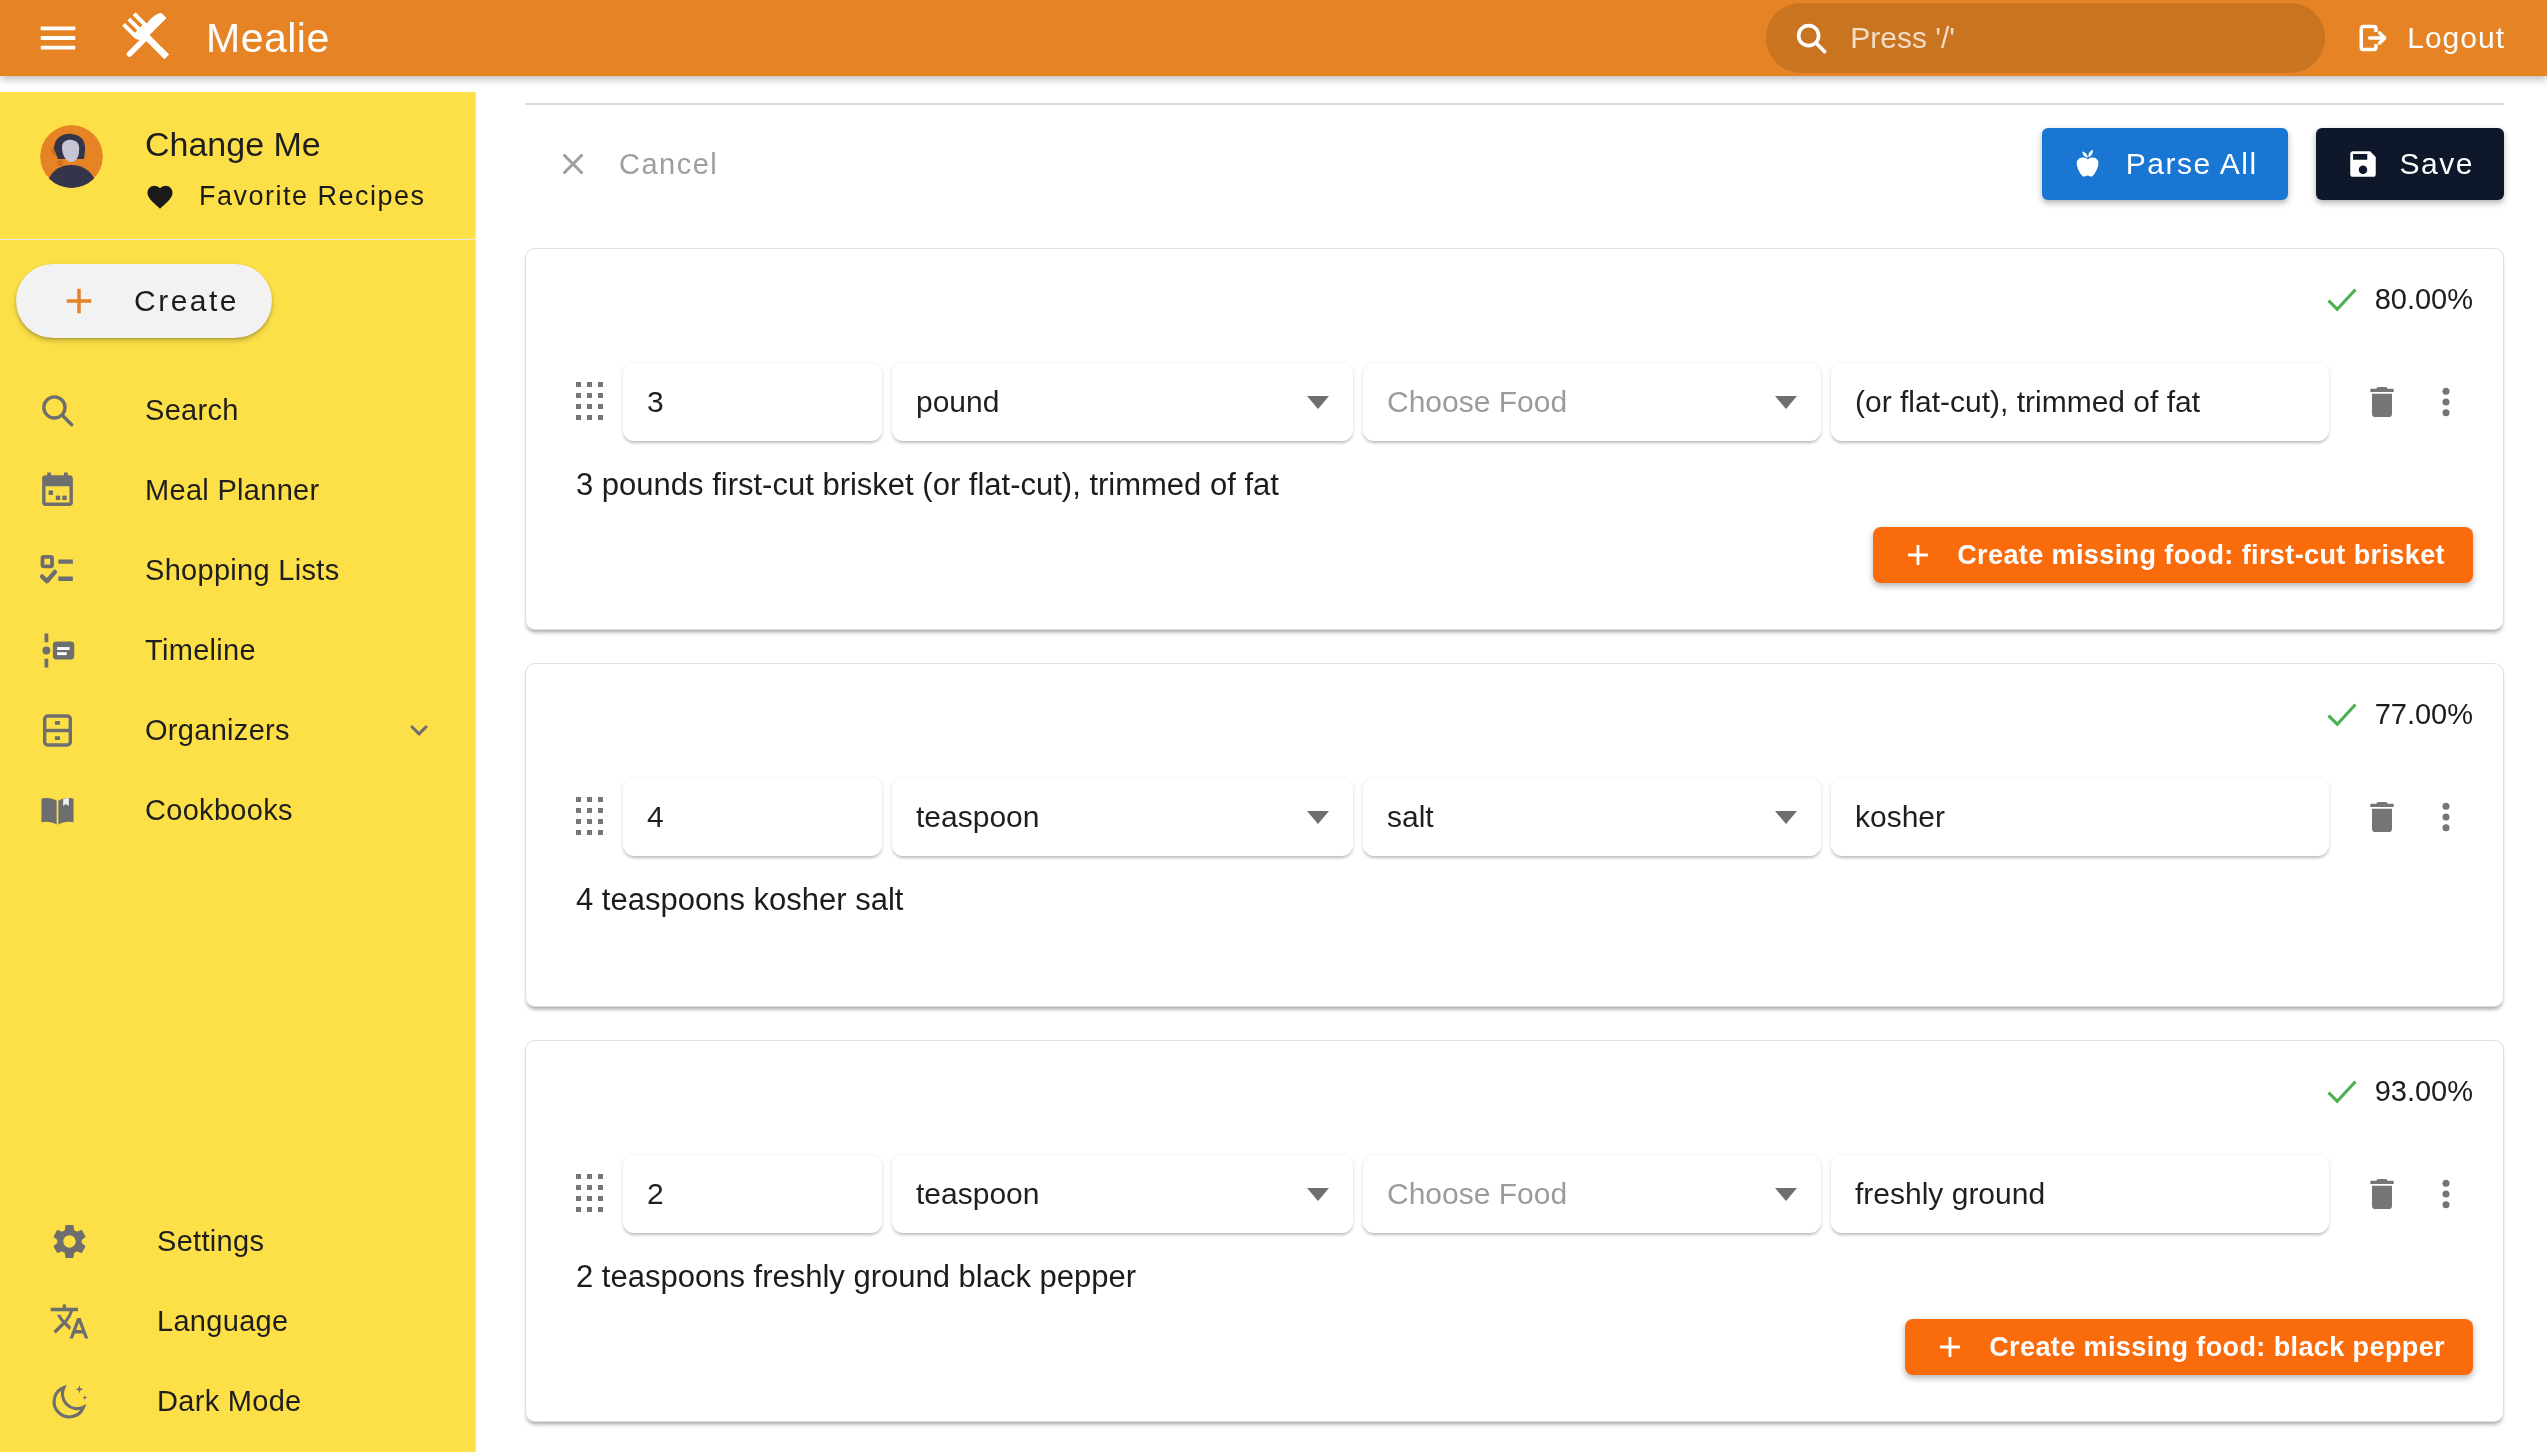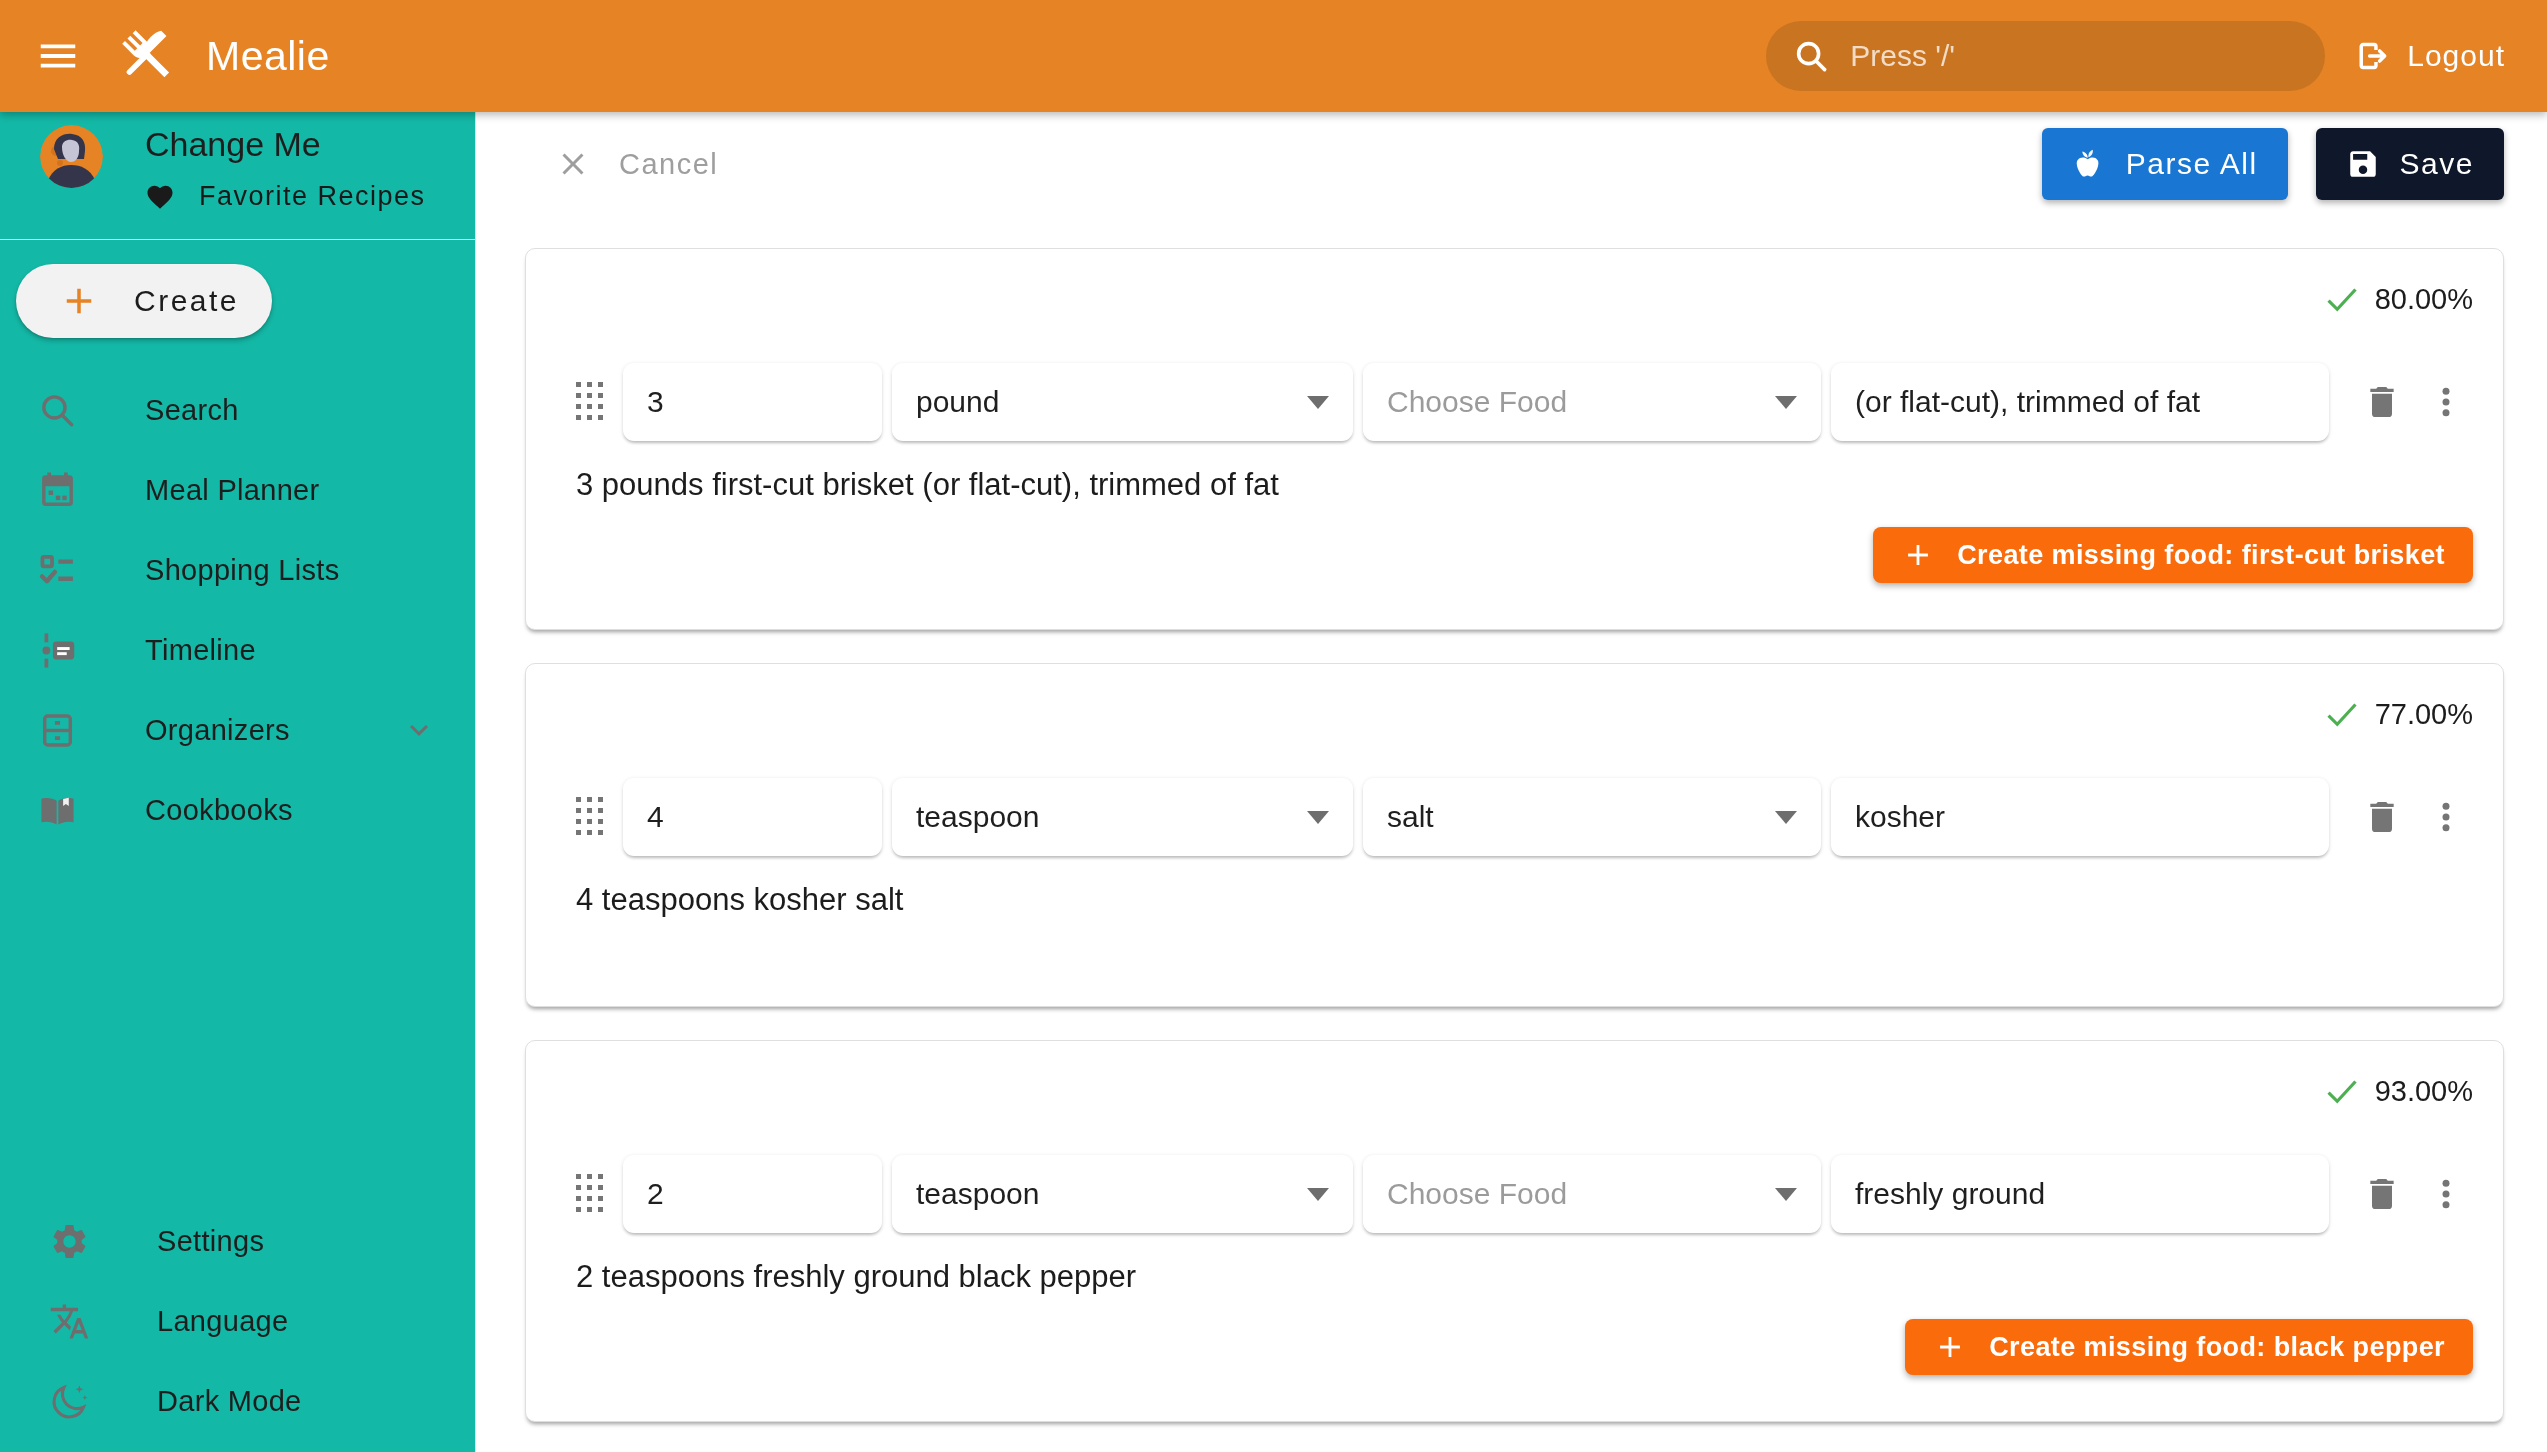--- a/index.html
+++ b/index.html
@@ -1,35 +1,35 @@
 <!DOCTYPE html>
 <html><head>
 <meta charset="utf-8">
 <style>
   * { margin:0; padding:0; box-sizing:border-box; }
   html,body { width:2547px; height:1453px; overflow:hidden; }
   body { font-family:"Liberation Sans", sans-serif; background:#fff; color:#212121; position:relative; }
   svg { display:block; }
 
   
-  .header { position:absolute; top:0; left:0; right:0; height:112px; background:#E58325;
+  .header { position:absolute; top:0; left:0; right:0; height:76px; background:#E58325;
             display:flex; align-items:center; box-shadow:0 3px 8px rgba(0,0,0,.28); z-index:20; }
   .icon-btn { display:flex; align-items:center; justify-content:center; cursor:pointer; }
   .hamburger { width:64px; height:64px; margin-left:26px; }
   .logo { width:64px; height:64px; margin-left:26px; }
   .app-title { color:#fff; font-size:41px; font-weight:400; letter-spacing:0.5px; margin-left:26px; }
   .spacer { flex:1; }
   .searchbar { width:559px; height:70px; border-radius:35px; background:#C97420;
                display:flex; align-items:center; padding:0 26px; }
   .search-placeholder { color:rgba(255,255,255,.75); font-size:30px; margin-left:20px; }
   .logout-btn { display:flex; align-items:center; gap:16px; margin:0 42px 0 28px;
                 color:#fff; font-size:30px; font-weight:500; letter-spacing:1px; cursor:pointer; }
 
   
-  .sidebar { position:absolute; top:92px; left:0; bottom:0; width:476px; background:#14b8a6;
+  .sidebar { position:absolute; top:92px; left:0; bottom:0; width:476px; background:#fde047;
              border-right:1px solid #E2E2E2; }
   .user-section { padding:33px 20px 0 40px; height:147px; }
   .user-row { display:flex; }
   .avatar { width:63px; height:63px; border-radius:50%; overflow:hidden; flex:none; cursor:pointer; }
   .user-meta { margin-left:42px; }
   .user-name { font-size:34px; color:#1E1E1E; }
   .favorites { display:flex; align-items:center; gap:24px; margin-top:17px;
                font-size:27px; font-weight:500; letter-spacing:1.5px; color:#1A1A1A; cursor:pointer; }
   .sidebar-divider { height:1px; background:#E6E6E6; }
   .create-btn { margin:24px 0 0 16px; width:256px; height:74px; border-radius:37px; background:#F2F2F2;

